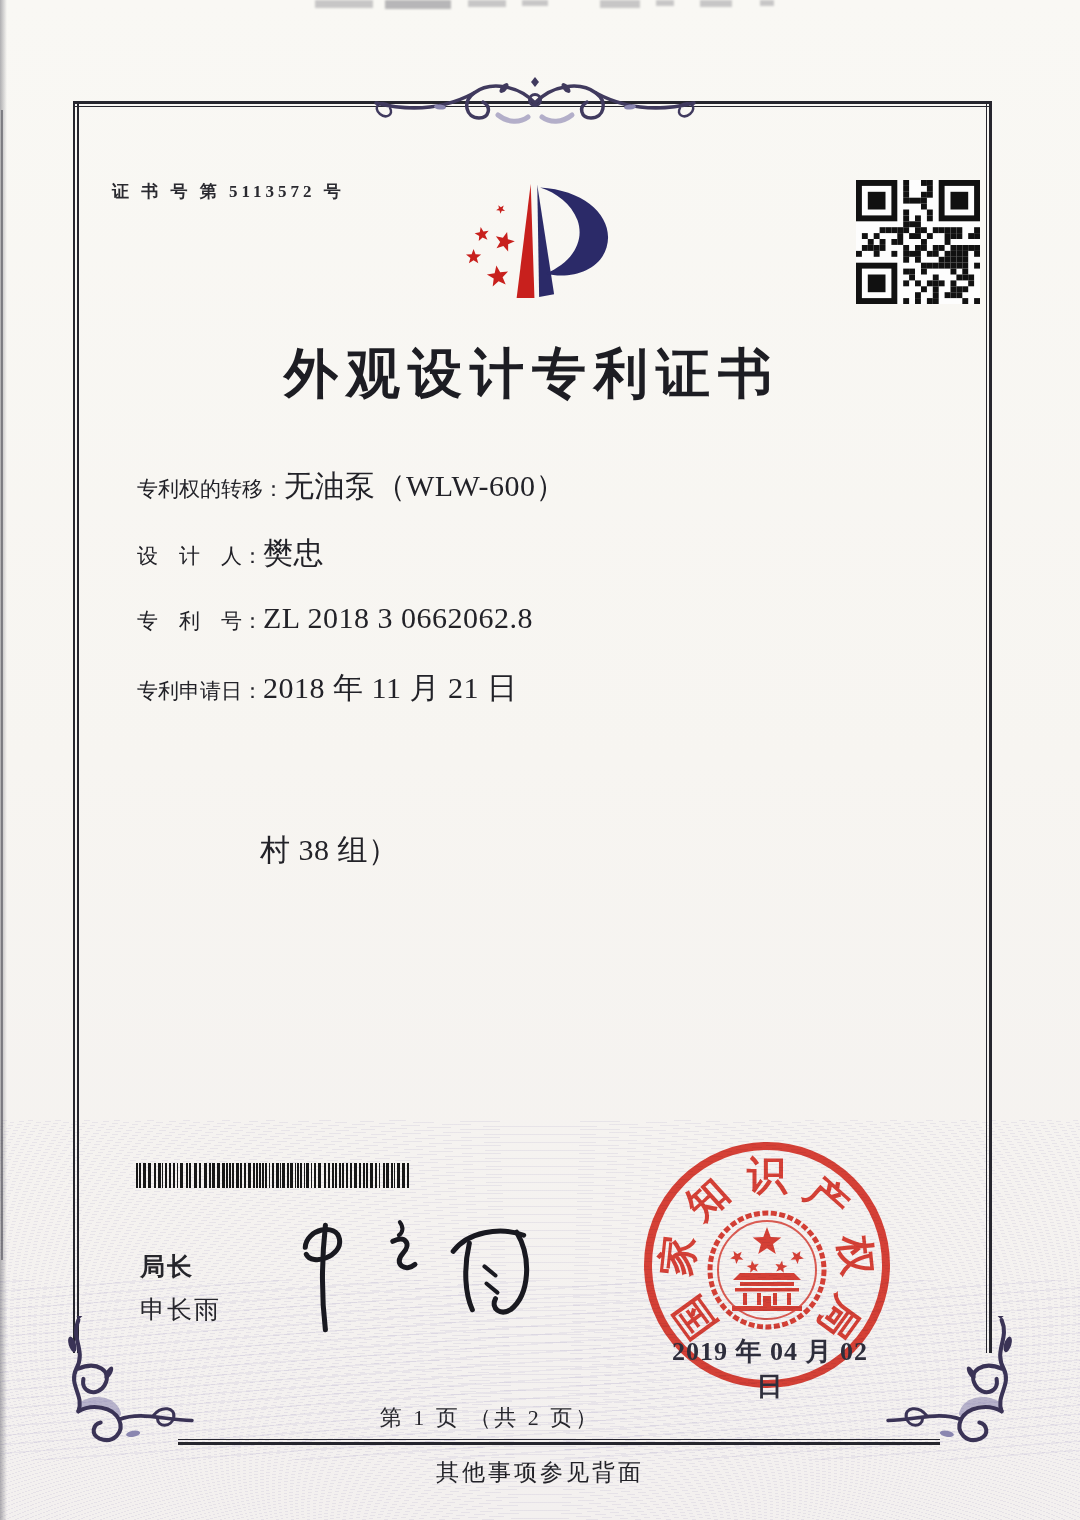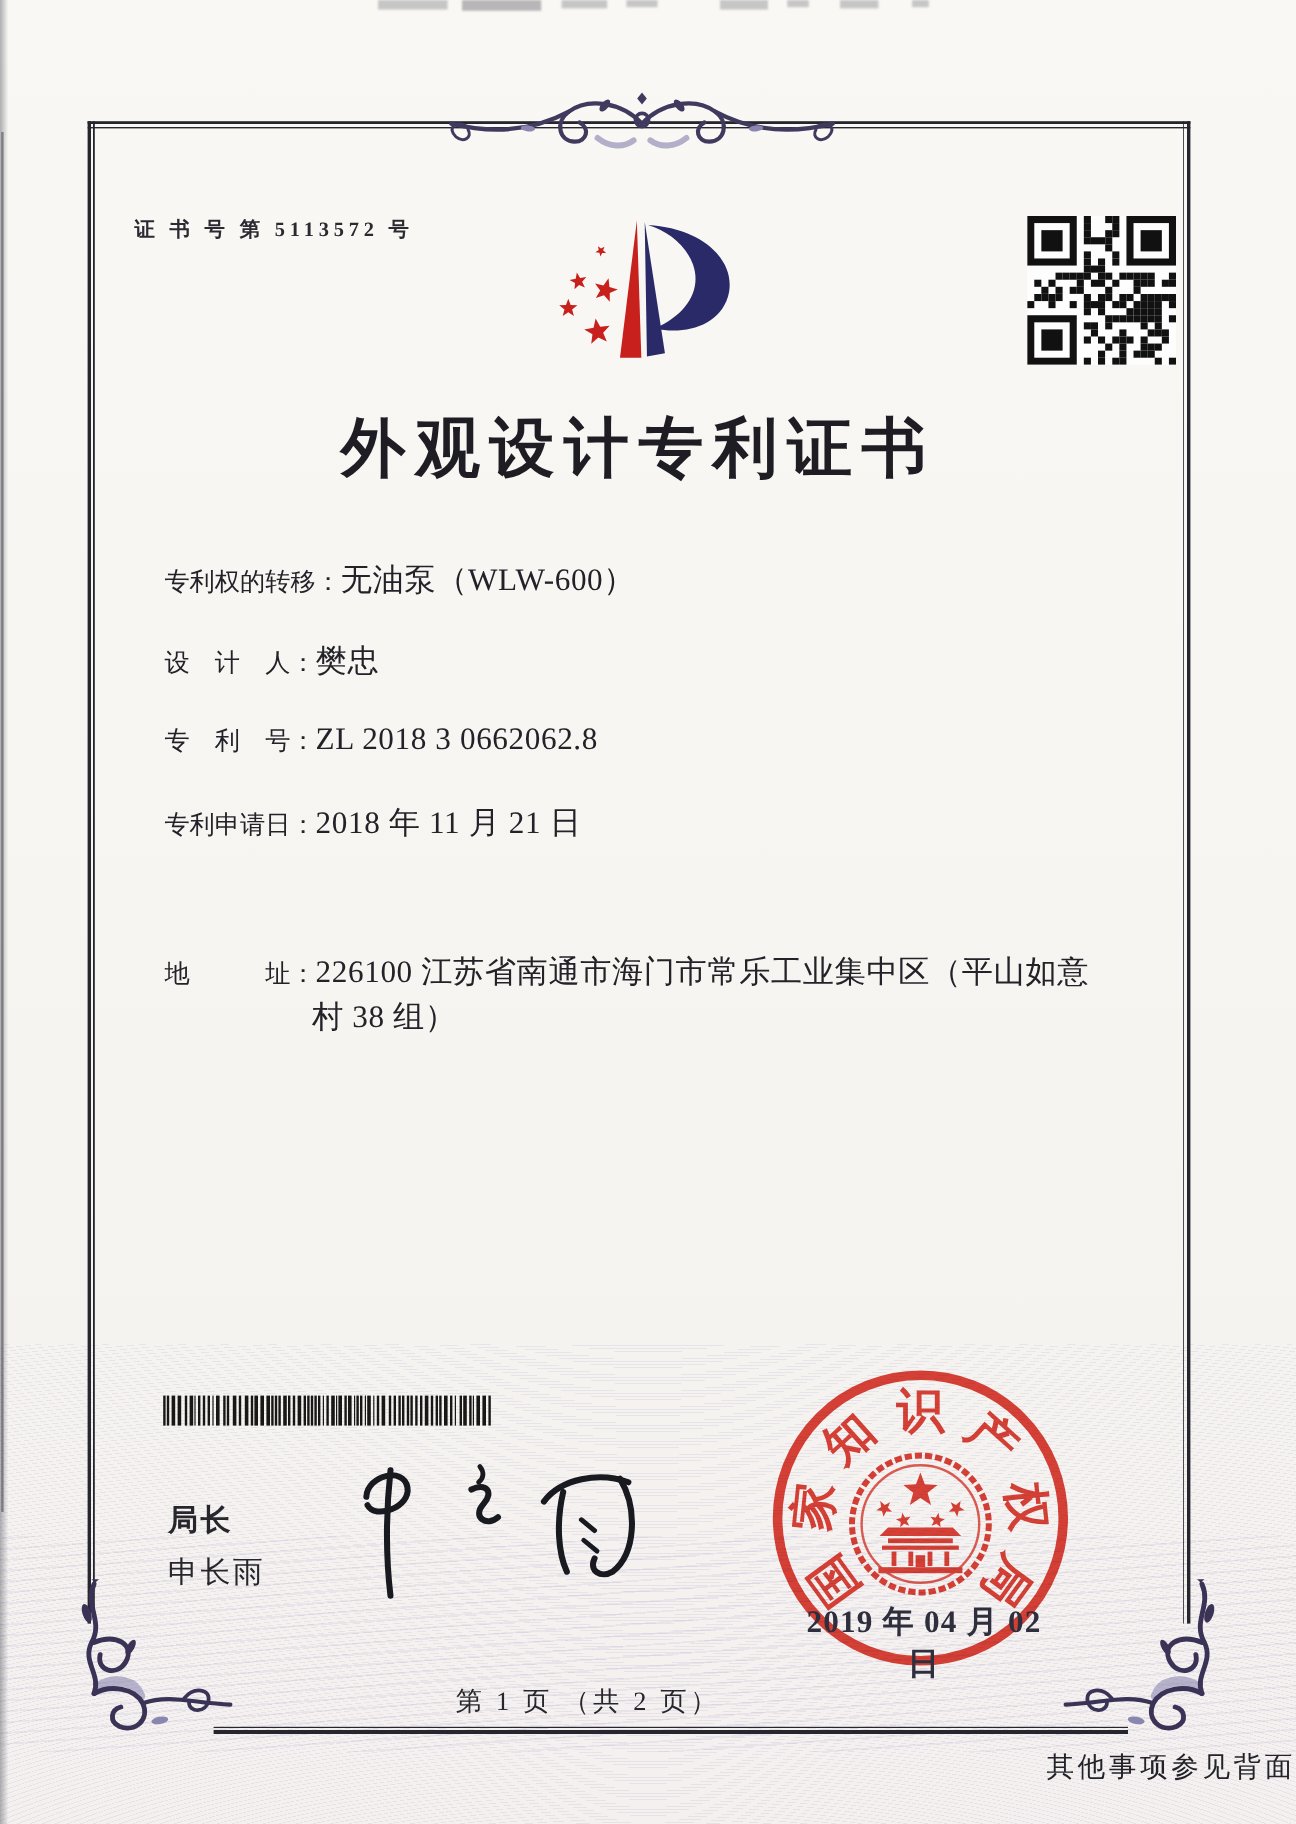--- a/index.html
+++ b/index.html
@@ -20,32 +20,32 @@
   .fseg.h-top{height:6px;background:linear-gradient(#26262e 0 2.5px,rgba(0,0,0,0) 2.5px 4.5px,#26262e 4.5px 5.5px);}
   .fseg.h-bot{height:6px;background:linear-gradient(#26262e 0 1px,rgba(0,0,0,0) 1px 3px,#26262e 3px 6px);}
   .fseg.v-left{width:6px;background:linear-gradient(90deg,#26262e 0 2.5px,rgba(0,0,0,0) 2.5px 4.5px,#26262e 4.5px 5.5px);}
   .fseg.v-right{width:6px;background:linear-gradient(90deg,#26262e 0 1px,rgba(0,0,0,0) 1px 3px,#26262e 3px 5.5px);}
   .abs{position:absolute;}
   .cert-no{left:112px;top:180px;font-size:17px;letter-spacing:4px;font-weight:600;color:#2a2a30;}
   .title{left:0;right:0;top:338px;text-align:center;font-size:54px;font-weight:700;letter-spacing:8px;color:#1d1d23;transform:translateX(-8px);}
   .row{left:137px;font-size:23px;white-space:nowrap;color:#222228;}
   .row .lbl{display:inline-block;min-width:123px;font-size:21px;color:#222228;}
   .row .lbl.second{min-width:0;margin-left:62px;}
-  .row .val{font-size:26px;letter-spacing:.5px;}
+  .row .val{font-size:30px;letter-spacing:.5px;}
   .body-text{left:135px;top:898px;width:822px;font-size:23px;line-height:37.5px;text-align:justify;color:#222228;}
   .body-text p{margin:0;text-indent:2em;}
   .barcode{left:136px;top:1163px;width:280px;height:25px;}
   .barcode i{position:absolute;top:0;bottom:0;background:#171717;}
   .signer-title{left:140px;top:1250px;font-size:25px;letter-spacing:2px;font-weight:bold;}
   .signer-name{left:140px;top:1293px;font-size:25px;letter-spacing:2px;}
   .signature{left:262px;top:1208px;}
   .seal{left:638px;top:1136px;mix-blend-mode:multiply;opacity:.94;}
   .seal-date{left:655px;top:1334px;width:230px;font-size:26px;font-weight:700;letter-spacing:1px;color:#2e2e3c;z-index:6;text-align:center;}
   .page-num{left:0;right:0;top:1403px;text-align:center;font-size:22px;letter-spacing:3px;transform:translateX(-50px);}
-  .back-note{left:0;right:0;top:1457px;text-align:right;font-size:23px;letter-spacing:3px;color:#222228;}
+  .back-note{left:0;right:0;top:1457px;text-align:center;font-size:23px;letter-spacing:3px;color:#222228;}
   .orn{position:absolute;}
   svg text{font-family:"Liberation Serif",serif;}
 </style>
 </head>
 <body>
 
 <div class="page">
 
   <div class="waves"></div>
   <div class="waves2"></div>
@@ -274,23 +274,20 @@
   </div>
   <div class="abs row" style="top:533px">
     <span class="lbl">设　计　人：</span><span class="val">樊忠</span>
   </div>
   <div class="abs row" style="top:601px">
     <span class="lbl">专　利　号：</span><span class="val">ZL 2018 3 0662062.8</span>
   </div>
   <div class="abs row" style="top:668px">
     <span class="lbl">专利申请日：</span><span class="val">2018 年 11 月 21 日</span>
   </div>
-  <div class="abs row" style="top:792px">
-    <span class="lbl">地　　　址：</span><span class="val">226100 江苏省南通市海门市常乐工业集中区（平山如意</span>
-  </div>
   <div class="abs row" style="top:830px;left:260px">
     <span class="val">村 38 组）</span>
   </div>
 
 
   <div class="abs barcode" id="barcode">
       <i style="left: 0px; width: 2px;"></i>
       <i style="left: 3px; width: 2px;"></i>
       <i style="left: 7px; width: 3px;"></i>
       <i style="left: 12px; width: 3px;"></i>

